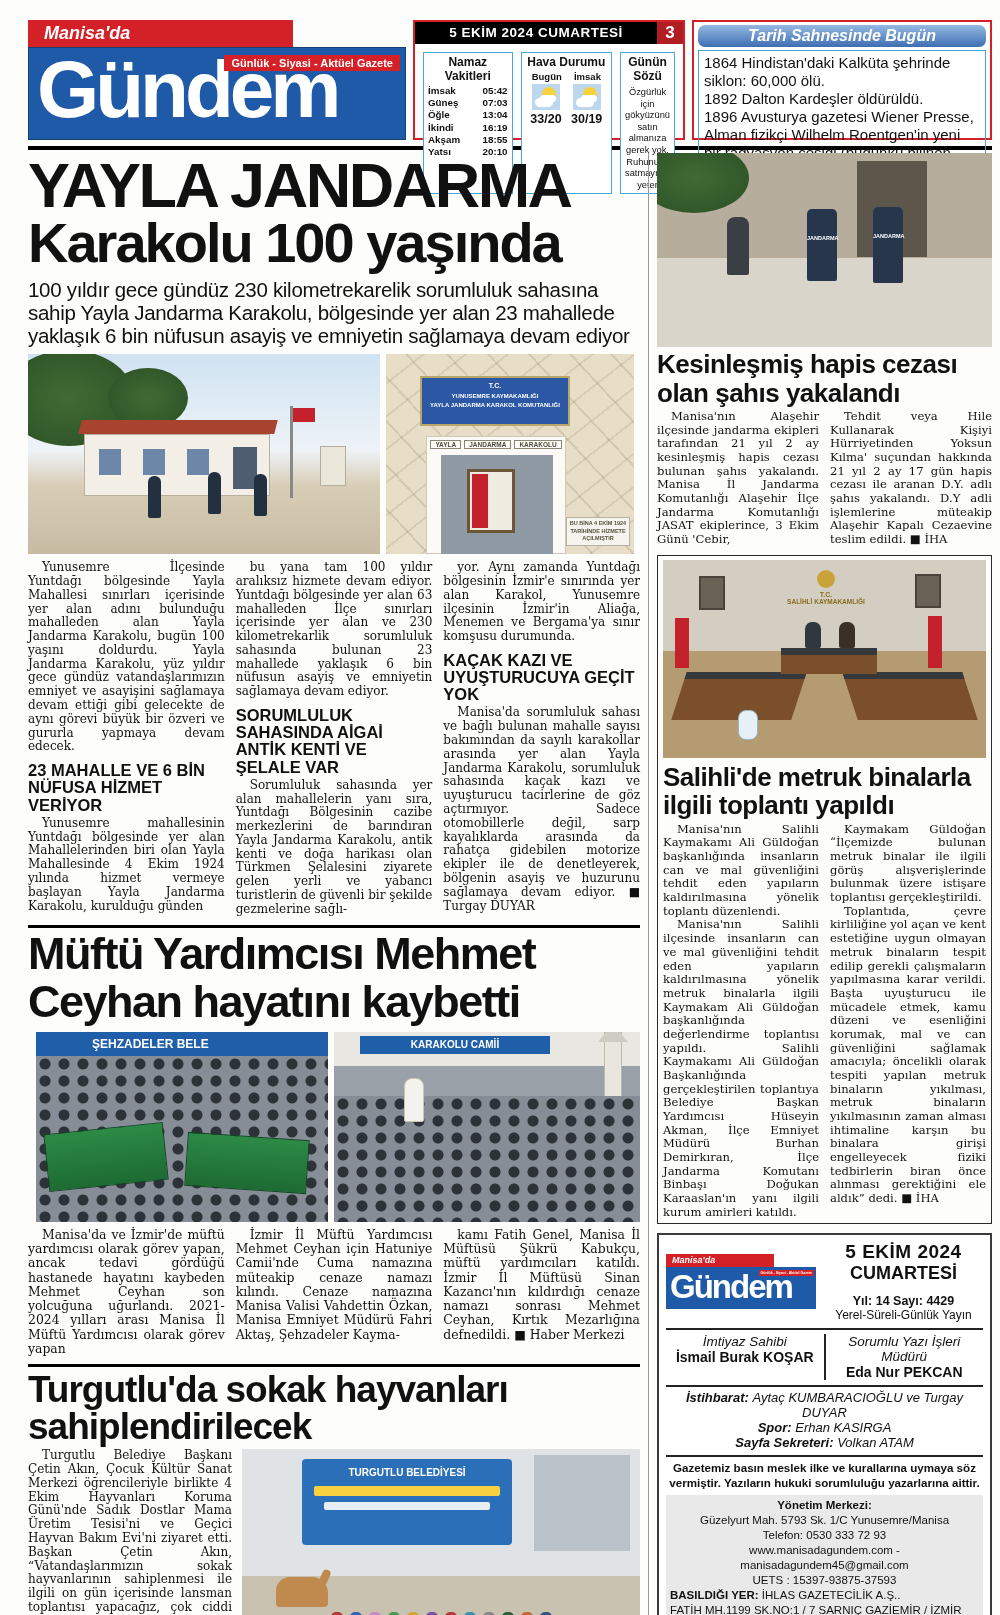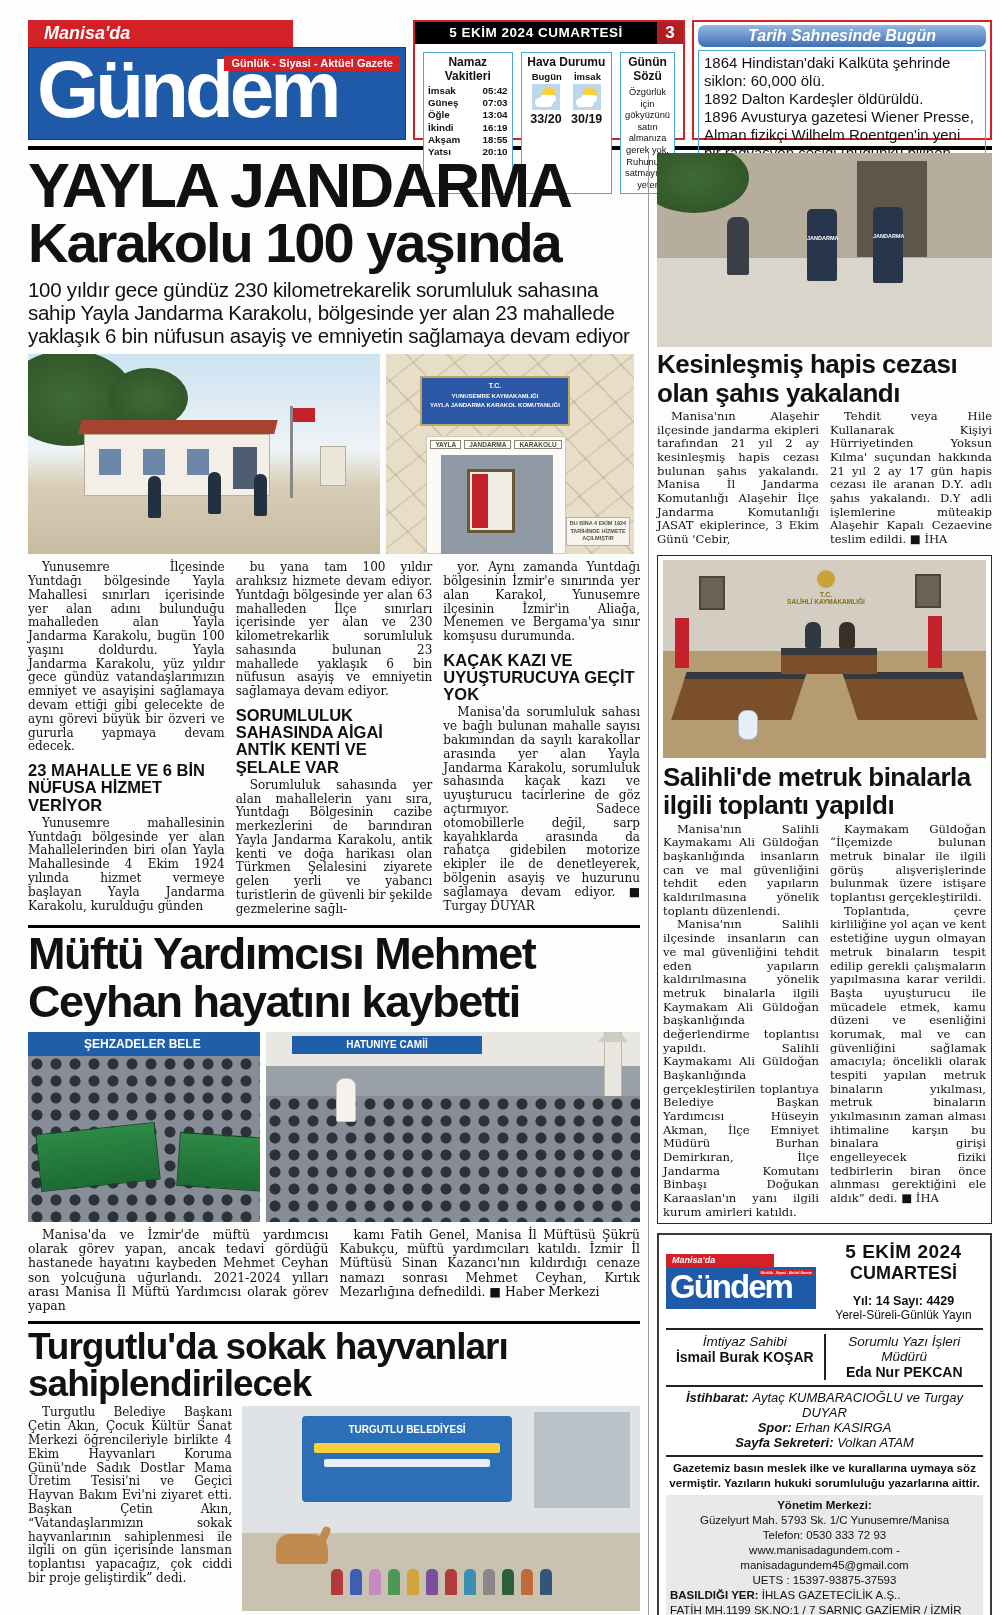--- a/index.html
+++ b/index.html
@@ -290,38 +290,41 @@
         </div>
       </div>
 
       <div class="sep"></div>
 
       <div>
         <div class="h-l">Müftü Yardımcısı Mehmet</div>
         <div class="h-l">Ceyhan hayatını kaybetti</div>
 
         <div class="prow" style="margin-top:8px;">
-          <div class="photo p-f" style="width:232px;">
+          <div class="photo p-f" style="width:292px;margin-left:8px;">
             <div class="abs banner" style="left:0;top:0;width:100%;height:24px;font-size:12px;line-height:24px;padding-left:56px;">ŞEHZADELER BELE</div>
             <div class="abs crowd" style="left:0;top:24px;width:100%;height:166px;"></div>
             <div class="abs coffin" style="left:10px;top:96px;width:120px;height:58px;transform:rotate(-6deg);"></div>
             <div class="abs coffin" style="left:150px;top:104px;width:122px;height:54px;transform:rotate(4deg);"></div>
           </div>
           <div class="photo p-f" style="flex:1;">
-            <div class="abs banner" style="left:26px;top:4px;width:190px;height:18px;font-size:10px;line-height:18px;text-align:center;">HATUNIYE CAMİİ</div>
+            <div class="abs banner" style="left:26px;top:4px;width:190px;height:18px;font-size:10px;line-height:18px;text-align:center;">KARAKOLU CAMİİ</div>
             <div class="abs" style="right:18px;top:0;width:18px;height:110px;background:#e9e6df;border:1px solid #bdb8ac;"></div>
             <div class="abs" style="right:12px;top:-8px;width:0;height:0;border-left:15px solid transparent;border-right:15px solid transparent;border-bottom:18px solid #cfccc3;"></div>
             <div class="abs crowd" style="left:0;top:64px;width:100%;height:126px;"></div>
             <div class="abs" style="left:70px;top:46px;width:20px;height:44px;border-radius:8px 8px 2px 2px;background:#f4f2ec;border:1px solid #c9c4b6;"></div>
           </div>
         </div>
 
         <div class="cols bt" style="margin-top:6px;">
           <div class="col">
               <p style="font-size:12.4px;">Manisa'da ve İzmir'de müftü yardımcısı olarak görev yapan, ancak tedavi gördüğü hastanede hayatını kaybeden Mehmet Ceyhan son yolcuğuna uğurlandı. 2021-2024 yılları arası Manisa İl Müftü Yardımcısı olarak görev yapan</p>
+            </div>
+          <div class="col">
+              <p style="font-size:12.4px;">İzmir İl Müftü Yardımcısı Mehmet Ceyhan için Hatuniye Camii'nde Cuma namazına müteakip cenaze namazı kılındı. Cenaze namazına Manisa Valisi Vahdettin Özkan, Manisa Emniyet Müdürü Fahri Aktaş, Şehzadeler Kayma-</p>
             </div>
           <div class="col">
               <p style="font-size:12.4px;">kamı Fatih Genel, Manisa İl Müftüsü Şükrü Kabukçu, müftü yardımcıları katıldı. İzmir İl Müftüsü Sinan Kazancı'nın kıldırdığı cenaze namazı sonrası Mehmet Ceyhan, Kırtık Mezarlığına defnedildi. ■ Haber Merkezi</p>
             </div>
         </div>
       </div>
 
       <div class="sep"></div>
 
       <div>

